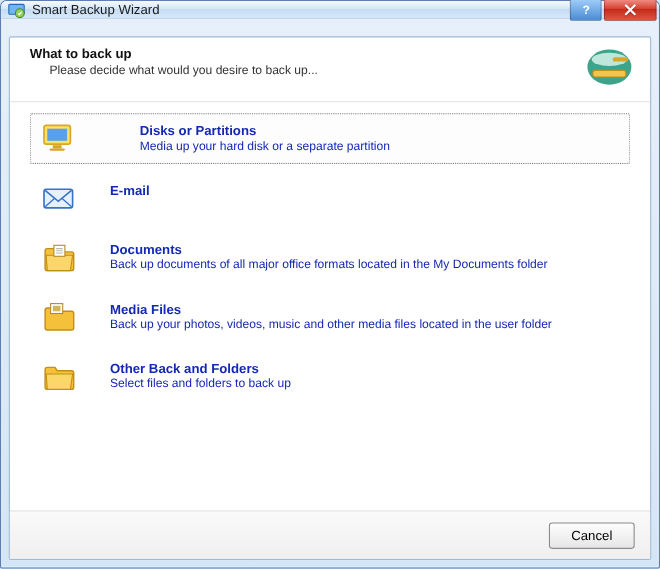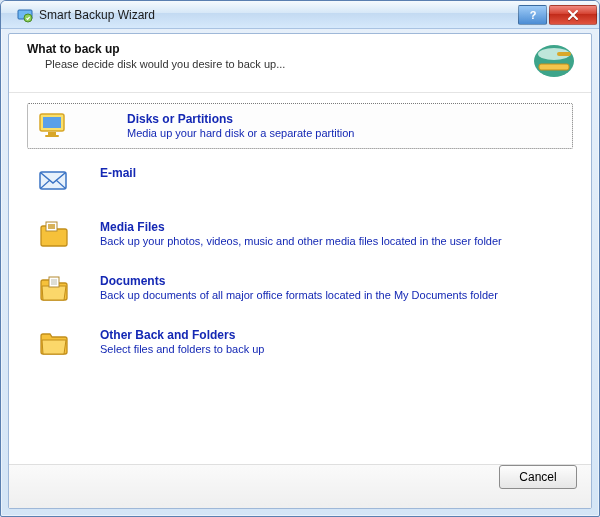--- a/index.html
+++ b/index.html
@@ -14,26 +14,26 @@
 .window {
   width: 600px;
   height: 517px;
   background: linear-gradient(#e7f0fa, #d4e5f6);
   border: 1px solid #5a7fb0;
   border-radius: 6px 6px 2px 2px;
   position: relative;
   box-shadow: inset 0 0 0 1px rgba(255,255,255,0.5);
 }
 .titlebar {
-  height: 28px;
+  height: 16px;
   background: linear-gradient(#f5fafd, #d6e7f7 45%, #c3daf2 46%, #d6e9fb);
   border-radius: 5px 5px 0 0;
   display: flex;
   align-items: center;
-  padding: 0 2px 0 16px;
+  padding: 0 2px 0 6px;
   border-bottom: 1px solid #a9c3e2;
 }
 .app-icon {
   width: 16px; height: 16px;
   margin-right: 6px;
   display: inline-flex; align-items: center; justify-content: center;
 }
 .titlebar-title {
   color: #1a1a1a;
   flex: 1;
@@ -119,21 +119,21 @@
 .opt-desc {
   color: #1428b4;
   font-size: 11px;
   margin-top: 1px;
 }
 .footer {
   height: 44px;
   border-top: 1px solid #dfdfdf;
   display: flex;
   justify-content: flex-end;
-  align-items: flex-start;
+  align-items: center;
   padding: 0 14px;
   background: linear-gradient(#fafafa, #efefef);
 }
 .btn {
   min-width: 78px;
   height: 24px;
   background: linear-gradient(#fdfdfd, #e6e6e6);
   border: 1px solid #8c8c8c;
   border-radius: 3px;
   font-size: 12px;
@@ -167,21 +167,21 @@
         </svg>
       </div>
     </div>
   </div>
 
   <div class="client">
 
     <div class="header">
       <div class="header-text">
         <div class="header-title">What to back up</div>
-        <div class="header-sub">Please decide disk would you desire to back up...</div>
+        <div class="header-sub">Please decide what would you desire to back up...</div>
       </div>
       <div class="header-icon">
         <svg viewBox="0 0 46 38" width="46" height="38">
           <ellipse cx="23" cy="19" rx="20" ry="16" fill="#3da48a"></ellipse>
           <ellipse cx="23" cy="12" rx="16" ry="6" fill="#bfe6da"></ellipse>
           <rect x="8" y="22" width="30" height="6" rx="2" fill="#f3c54d" stroke="#c28e1a"></rect>
           <rect x="26" y="10" width="14" height="4" rx="2" fill="#d8a82a"></rect>
         </svg>
       </div>
     </div>
@@ -213,51 +213,51 @@
         </div>
         <div>
           <div class="opt-title">E-mail</div>
         </div>
       </div>
 
       <div class="option">
         <div class="opt-icon">
           <svg viewBox="0 0 32 28" width="32" height="28">
             <path d="M3 8 L3 24 Q3 26 5 26 L27 26 Q29 26 29 24 L29 11 Q29 9 27 9 L14 9 L12 6 L5 6 Q3 6 3 8 Z" fill="#f6c13a" stroke="#c28e1a" stroke-width="1.3"></path>
-            <rect x="8" y="2" width="11" height="9" fill="#fff" stroke="#b38a30"></rect>
-            <rect x="10" y="4" width="7" height="5" fill="#d8b25a"></rect>
-          </svg>
-        </div>
-        <div>
-          <div class="opt-title">Media Files</div>
-          <div class="opt-desc">Back up your photos, videos, music and other media files located in the user folder</div>
-        </div>
-      </div>
-
-      <div class="option">
-        <div class="opt-icon">
-          <svg viewBox="0 0 32 28" width="32" height="28">
-            <path d="M3 8 L3 24 Q3 26 5 26 L27 26 Q29 26 29 24 L29 11 Q29 9 27 9 L14 9 L12 6 L5 6 Q3 6 3 8 Z" fill="#f6c13a" stroke="#c28e1a" stroke-width="1.3"></path>
             <path d="M4 12 L28 12 L26 26 L5 26 Z" fill="#fbd76a" stroke="#c28e1a" stroke-width="1"></path>
             <rect x="11" y="3" width="10" height="10" fill="#fff" stroke="#b38a30"></rect>
             <line x1="13" y1="6" x2="19" y2="6" stroke="#bba"></line>
             <line x1="13" y1="8" x2="19" y2="8" stroke="#bba"></line>
             <line x1="13" y1="10" x2="19" y2="10" stroke="#bba"></line>
           </svg>
         </div>
         <div>
           <div class="opt-title">Documents</div>
           <div class="opt-desc">Back up documents of all major office formats located in the My Documents folder</div>
         </div>
       </div>
 
       <div class="option">
         <div class="opt-icon">
           <svg viewBox="0 0 32 28" width="32" height="28">
             <path d="M3 8 L3 24 Q3 26 5 26 L27 26 Q29 26 29 24 L29 11 Q29 9 27 9 L14 9 L12 6 L5 6 Q3 6 3 8 Z" fill="#f6c13a" stroke="#c28e1a" stroke-width="1.3"></path>
+            <rect x="8" y="2" width="11" height="9" fill="#fff" stroke="#b38a30"></rect>
+            <rect x="10" y="4" width="7" height="5" fill="#d8b25a"></rect>
+          </svg>
+        </div>
+        <div>
+          <div class="opt-title">Media Files</div>
+          <div class="opt-desc">Back up your photos, videos, music and other media files located in the user folder</div>
+        </div>
+      </div>
+
+      <div class="option">
+        <div class="opt-icon">
+          <svg viewBox="0 0 32 28" width="32" height="28">
+            <path d="M3 8 L3 24 Q3 26 5 26 L27 26 Q29 26 29 24 L29 11 Q29 9 27 9 L14 9 L12 6 L5 6 Q3 6 3 8 Z" fill="#f6c13a" stroke="#c28e1a" stroke-width="1.3"></path>
             <path d="M4 12 L28 12 L26 26 L5 26 Z" fill="#fbd76a" stroke="#c28e1a" stroke-width="1"></path>
           </svg>
         </div>
         <div>
           <div class="opt-title">Other Back and Folders</div>
           <div class="opt-desc">Select files and folders to back up</div>
         </div>
       </div>
 
     </div>

